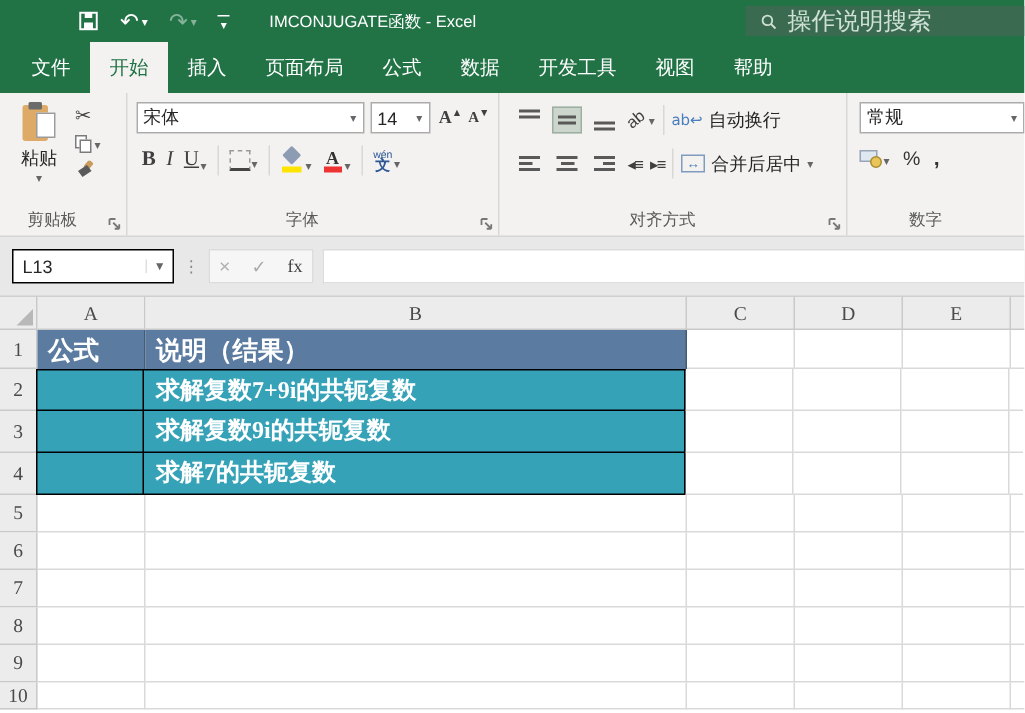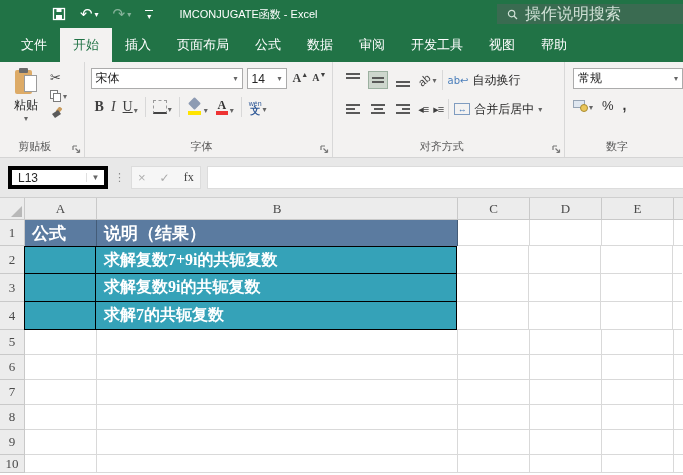--- a/index.html
+++ b/index.html
@@ -99,21 +99,21 @@
   
   .num-row1{ padding:0 0 0 8px; }
   .combo-num{ width:110px; }
   .num-row2{ display:flex; align-items:center; gap:9px; padding:8px 0 0 8px; color:#333; }
   .cur-ic{ position:relative; width:15px; height:13px; }
   .cur-ic .note{ position:absolute; left:0; top:1px; width:12px; height:8px; background:#dfe7f0; border:1px solid #97a5b5; }
   .cur-ic .coin{ position:absolute; right:0; bottom:0; width:8px; height:8px; border-radius:50%; background:#eac65a; border:1px solid #a98c31; }
   .pct{ font-size:13px; } .comma{ font-size:14px; font-weight:bold; }
   
   .fbar{ height:40px; background:#e8e8e8; border-bottom:1px solid #cfcfcf; display:flex; align-items:center; padding:0 0 0 8px; gap:6px; }
-  .namebox{ width:100px; height:23px; background:#fff; border:4px solid #000000; display:flex; align-items:center; font-size:12px; color:#262626; }
+  .namebox{ width:108px; height:23px; background:#fff; border:1px solid #000000; display:flex; align-items:center; font-size:12px; color:#262626; }
   .namebox .nb-text{ flex:1; padding-left:6px; }
   .namebox .nb-caret{ width:18px; text-align:center; color:#666; font-size:8px; border-left:1px solid #e0e0e0; cursor:pointer; }
   .fdots{ color:#8a8a8a; font-size:11px; }
   .fbtns{ height:23px; background:#f6f6f6; border:1px solid #dcdcdc; display:flex; align-items:center; padding:0 6px; gap:14px; }
   .fbtn-x{ color:#b0b0b0; font-size:13px; cursor:pointer; }
   .fbtn-ck{ color:#a9a9a9; font-size:12px; cursor:pointer; font-family:"DejaVu Sans",sans-serif; }
   .fbtn-fx{ color:#3f3f3f; font-size:12px; font-family:"Liberation Serif",serif; cursor:pointer; }
   .finput{ flex:1; height:23px; background:#fff; border:1px solid #dcdcdc; border-right:none; font-size:12px; padding-left:6px; color:#262626; }
   
   .grid{ position:relative; background:#fff; height:277px; font-family:"Liberation Serif","DejaVu Serif",serif; }
@@ -171,21 +171,20 @@
   </div>
 </div>
 
 <div class="tabrow">
   <div class="tab">文件</div>
   <div class="tab active">开始</div>
   <div class="tab">插入</div>
   <div class="tab">页面布局</div>
   <div class="tab">公式</div>
   <div class="tab">数据</div>
-  <div class="tab">审阅</div>
   <div class="tab">开发工具</div>
   <div class="tab">视图</div>
   <div class="tab">帮助</div>
 </div>
 
 <div class="ribbon">
 
   <div class="group g-clip">
     <div class="clip-inner">
       <div class="paste">

